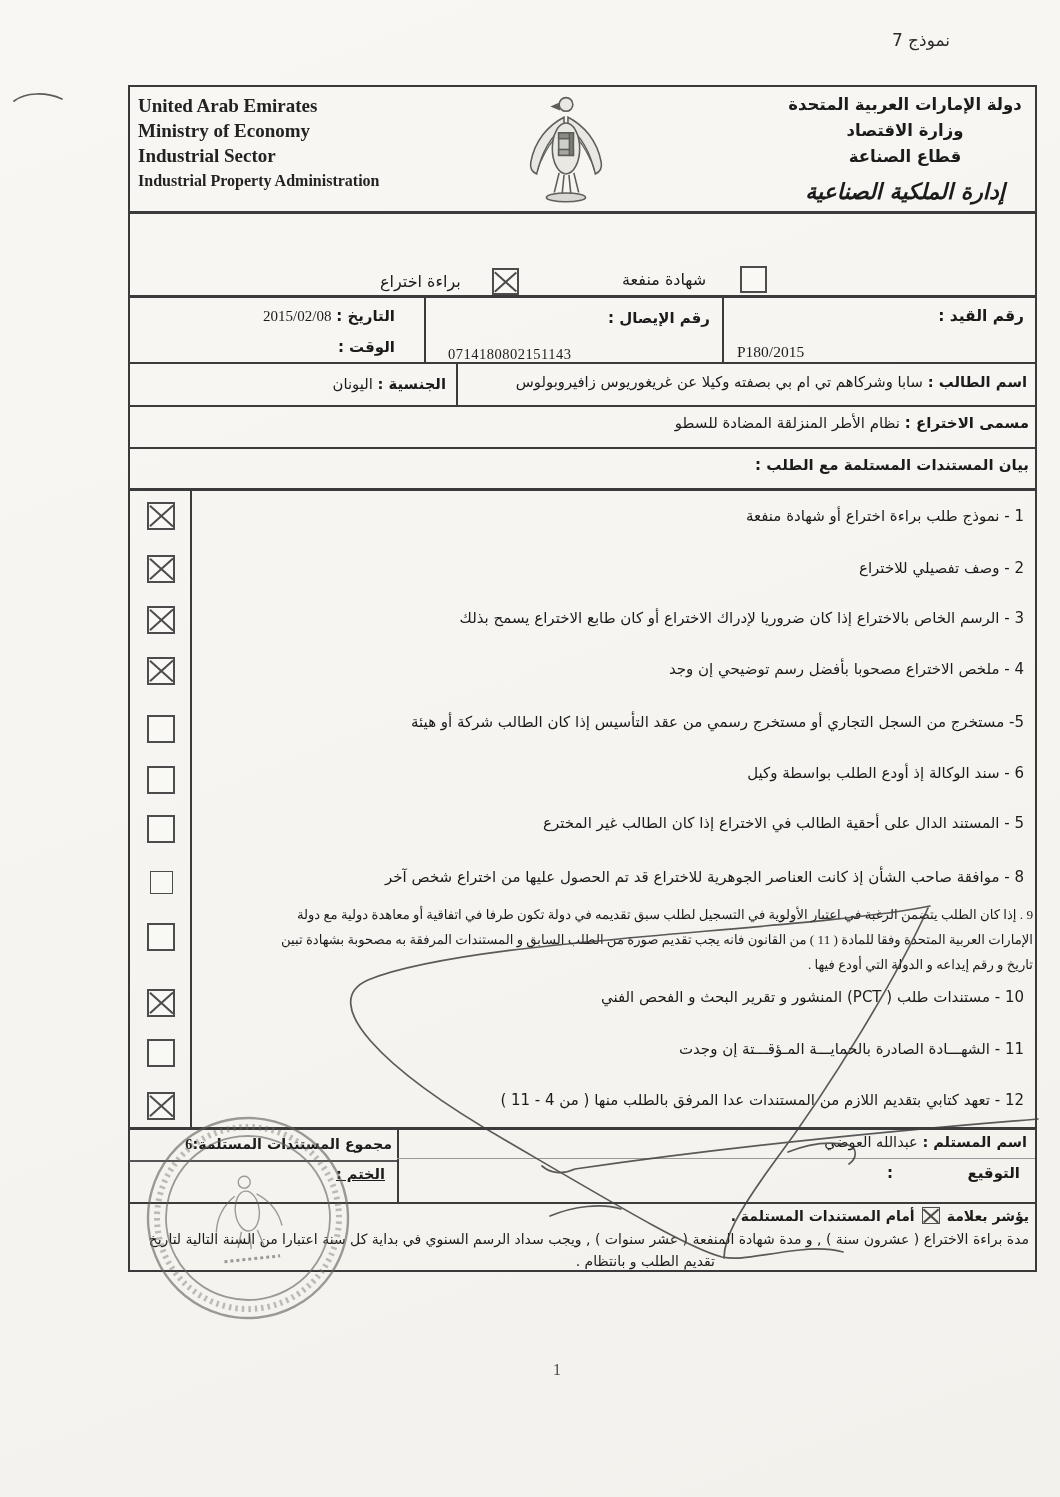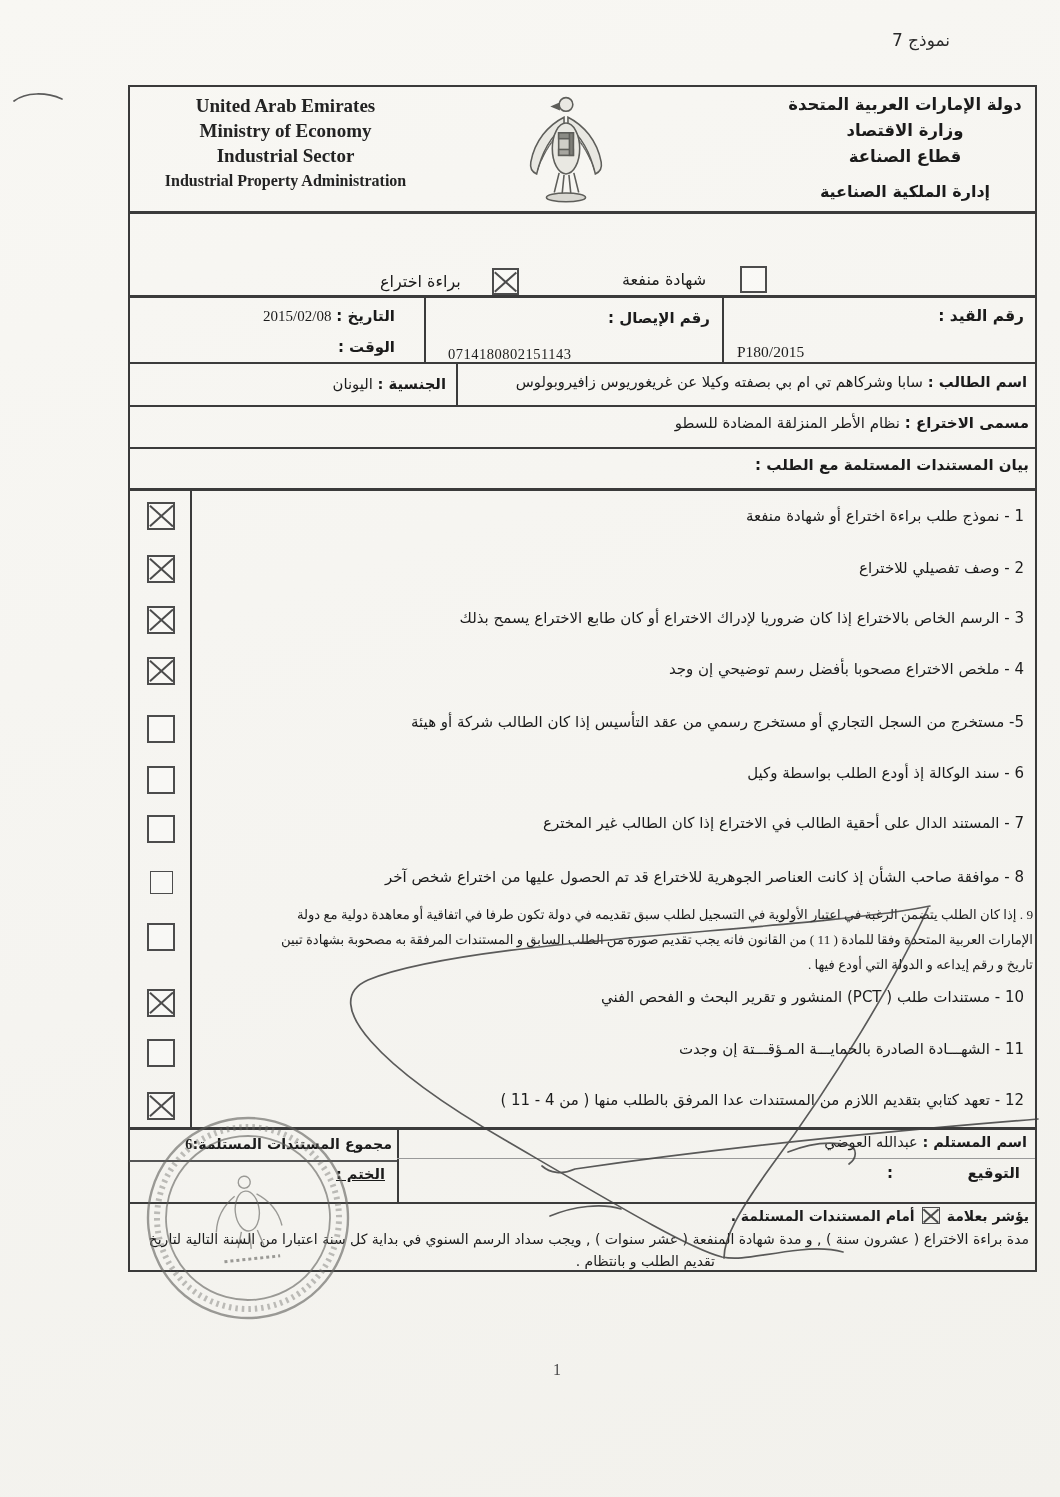--- a/index.html
+++ b/index.html
@@ -14,21 +14,21 @@
   .vline{position:absolute;background:#3b3b3b;width:2px;}
   .frame{position:absolute;left:128px;top:85px;width:905px;height:1183px;border:2.5px solid #3a3a3a;}
   .cb{position:absolute;width:28px;height:28px;border:2px solid #4c4c4c;box-sizing:border-box;background:rgba(252,252,250,.45);}
   .cb.checked::before,.cb.checked::after{content:"";position:absolute;top:47%;left:-14%;width:128%;height:2px;background:#4c4c4c;}
   .cb.checked::before{transform:rotate(42deg);}
   .cb.checked::after{transform:rotate(-42deg);}
   .cb-inline{position:relative;display:inline-block;width:18px;height:17px;border:1.5px solid #4c4c4c;box-sizing:border-box;flex:none;}
   .cb-inline.checked::before,.cb-inline.checked::after{content:"";position:absolute;top:46%;left:-12%;width:124%;height:1.5px;background:#4c4c4c;}
   .cb-inline.checked::before{transform:rotate(42deg);}
   .cb-inline.checked::after{transform:rotate(-42deg);}
-  .en-head{font-family:"Liberation Serif",serif;font-weight:bold;color:#232323;text-align:center;}
+  .en-head{font-family:"Liberation Serif",serif;font-weight:bold;color:#232323;text-align:left;}
   .doc-row{font-size:15px;}
   .small-row{font-size:13.2px;font-family:Liberation Serif, serif;}
   .note-row{font-size:14px;}
 </style>
 </head>
 <body>
 
 <div class="sheet">
 
   <div class="abs ar" style="top:30px;left:860px;width:90px;font-size:17px;color:#2a2a2a;">نموذج 7</div>
@@ -56,21 +56,21 @@
     <div style="font-size:19px;line-height:25px;">United Arab Emirates</div>
     <div style="font-size:19px;line-height:25px;">Ministry of Economy</div>
     <div style="font-size:19px;line-height:25px;">Industrial Sector</div>
     <div style="font-size:16px;line-height:21px;margin-top:2px;">Industrial Property Administration</div>
   </div>
 
   <div class="abs ar b" style="left:775px;top:92px;width:260px;text-align:center;">
     <div style="font-size:16.5px;line-height:26px;">دولة الإمارات العربية المتحدة</div>
     <div style="font-size:16.5px;line-height:26px;">وزارة الاقتصاد</div>
     <div style="font-size:16.5px;line-height:26px;">قطاع الصناعة</div>
-    <div style="font-size:16px;line-height:26px;margin-top:9px;">إدارة الملكية الصناعية</div>
+    <div style="font-size:22px;line-height:26px;margin-top:9px;font-style:italic;">إدارة الملكية الصناعية</div>
   </div>
 
   <svg class="abs" style="left:522px;top:91px;width:88px;height:114px;" viewBox="0 0 90 115">
     <g stroke="#5e5e5a" stroke-width="1.6" fill="#e9e8e2">
       <path d="M43,26 C27,34 13,50 9,72 C8,78 10,82 15,84 C20,63 30,45 43,35 Z"></path>
       <path d="M47,26 C63,34 77,50 81,72 C82,78 80,82 75,84 C70,63 60,45 47,35 Z"></path>
       <path d="M16,80 C22,62 31,47 43,38" fill="none" stroke-width="1"></path>
       <path d="M74,80 C68,62 59,47 47,38" fill="none" stroke-width="1"></path>
       <path d="M20,70 C27,55 34,46 43,41" fill="none" stroke-width="0.8"></path>
       <path d="M70,70 C63,55 56,46 47,41" fill="none" stroke-width="0.8"></path>
@@ -130,21 +130,21 @@
   <div class="cb checked" style="left:147px;top:989px;"></div>
   <div class="cb" style="left:147px;top:1039px;"></div>
   <div class="cb checked" style="left:147px;top:1092px;"></div>
 
   <div class="abs ar doc-row" style="top:507px;right:36px;">1 - نموذج طلب براءة اختراع أو شهادة منفعة</div>
   <div class="abs ar doc-row" style="top:559px;right:36px;">2 - وصف تفصيلي للاختراع</div>
   <div class="abs ar doc-row" style="top:609px;right:36px;">3 - الرسم الخاص بالاختراع إذا كان ضروريا لإدراك الاختراع أو كان طابع الاختراع يسمح بذلك</div>
   <div class="abs ar doc-row" style="top:660px;right:36px;">4 - ملخص الاختراع مصحوبا بأفضل رسم توضيحي إن وجد</div>
   <div class="abs ar doc-row" style="top:713px;right:36px;">5- مستخرج من السجل التجاري أو مستخرج رسمي من عقد التأسيس إذا كان الطالب شركة أو هيئة</div>
   <div class="abs ar doc-row" style="top:764px;right:36px;">6 - سند الوكالة إذ أودع الطلب بواسطة وكيل</div>
-  <div class="abs ar doc-row" style="top:814px;right:36px;">7 - المستند الدال على أحقية الطالب في الاختراع إذا كان الطالب غير المخترع</div>
+  <div class="abs ar doc-row" style="top:814px;right:36px;">5 - المستند الدال على أحقية الطالب في الاختراع إذا كان الطالب غير المخترع</div>
   <div class="abs ar doc-row" style="top:868px;right:36px;">8 - موافقة صاحب الشأن إذ كانت العناصر الجوهرية للاختراع قد تم الحصول عليها من اختراع شخص آخر</div>
   <div class="abs ar small-row" style="top:907px;right:27px;">9 . إذا كان الطلب يتضمن الرغبة في اعتبار الأولوية في التسجيل لطلب سبق تقديمه في دولة تكون طرفا في اتفاقية أو معاهدة دولية مع دولة</div>
   <div class="abs ar small-row" style="top:932px;right:27px;">الإمارات العربية المتحدة وفقا للمادة ( 11 ) من القانون فانه يجب تقديم صورة من الطلب السابق و المستندات المرفقة به مصحوبة بشهادة تبين</div>
   <div class="abs ar small-row" style="top:957px;right:27px;">تاريخ و رقم إيداعه و الدولة التي أودع فيها .</div>
   <div class="abs ar doc-row" style="top:988px;right:36px;">10 - مستندات طلب ( PCT) المنشور و تقرير البحث و الفحص الفني</div>
   <div class="abs ar doc-row" style="top:1040px;right:36px;">11 - الشهـــادة الصادرة بالحمايـــة المـؤقـــتة إن وجدت</div>
   <div class="abs ar doc-row" style="top:1091px;right:36px;">12 - تعهد كتابي بتقديم اللازم من المستندات عدا المرفق بالطلب منها  ( من 4 - 11 )</div>
 
   <div class="abs ar" style="top:1134px;right:33px;font-size:14.5px;">
     <span class="b">اسم المستلم :</span>

